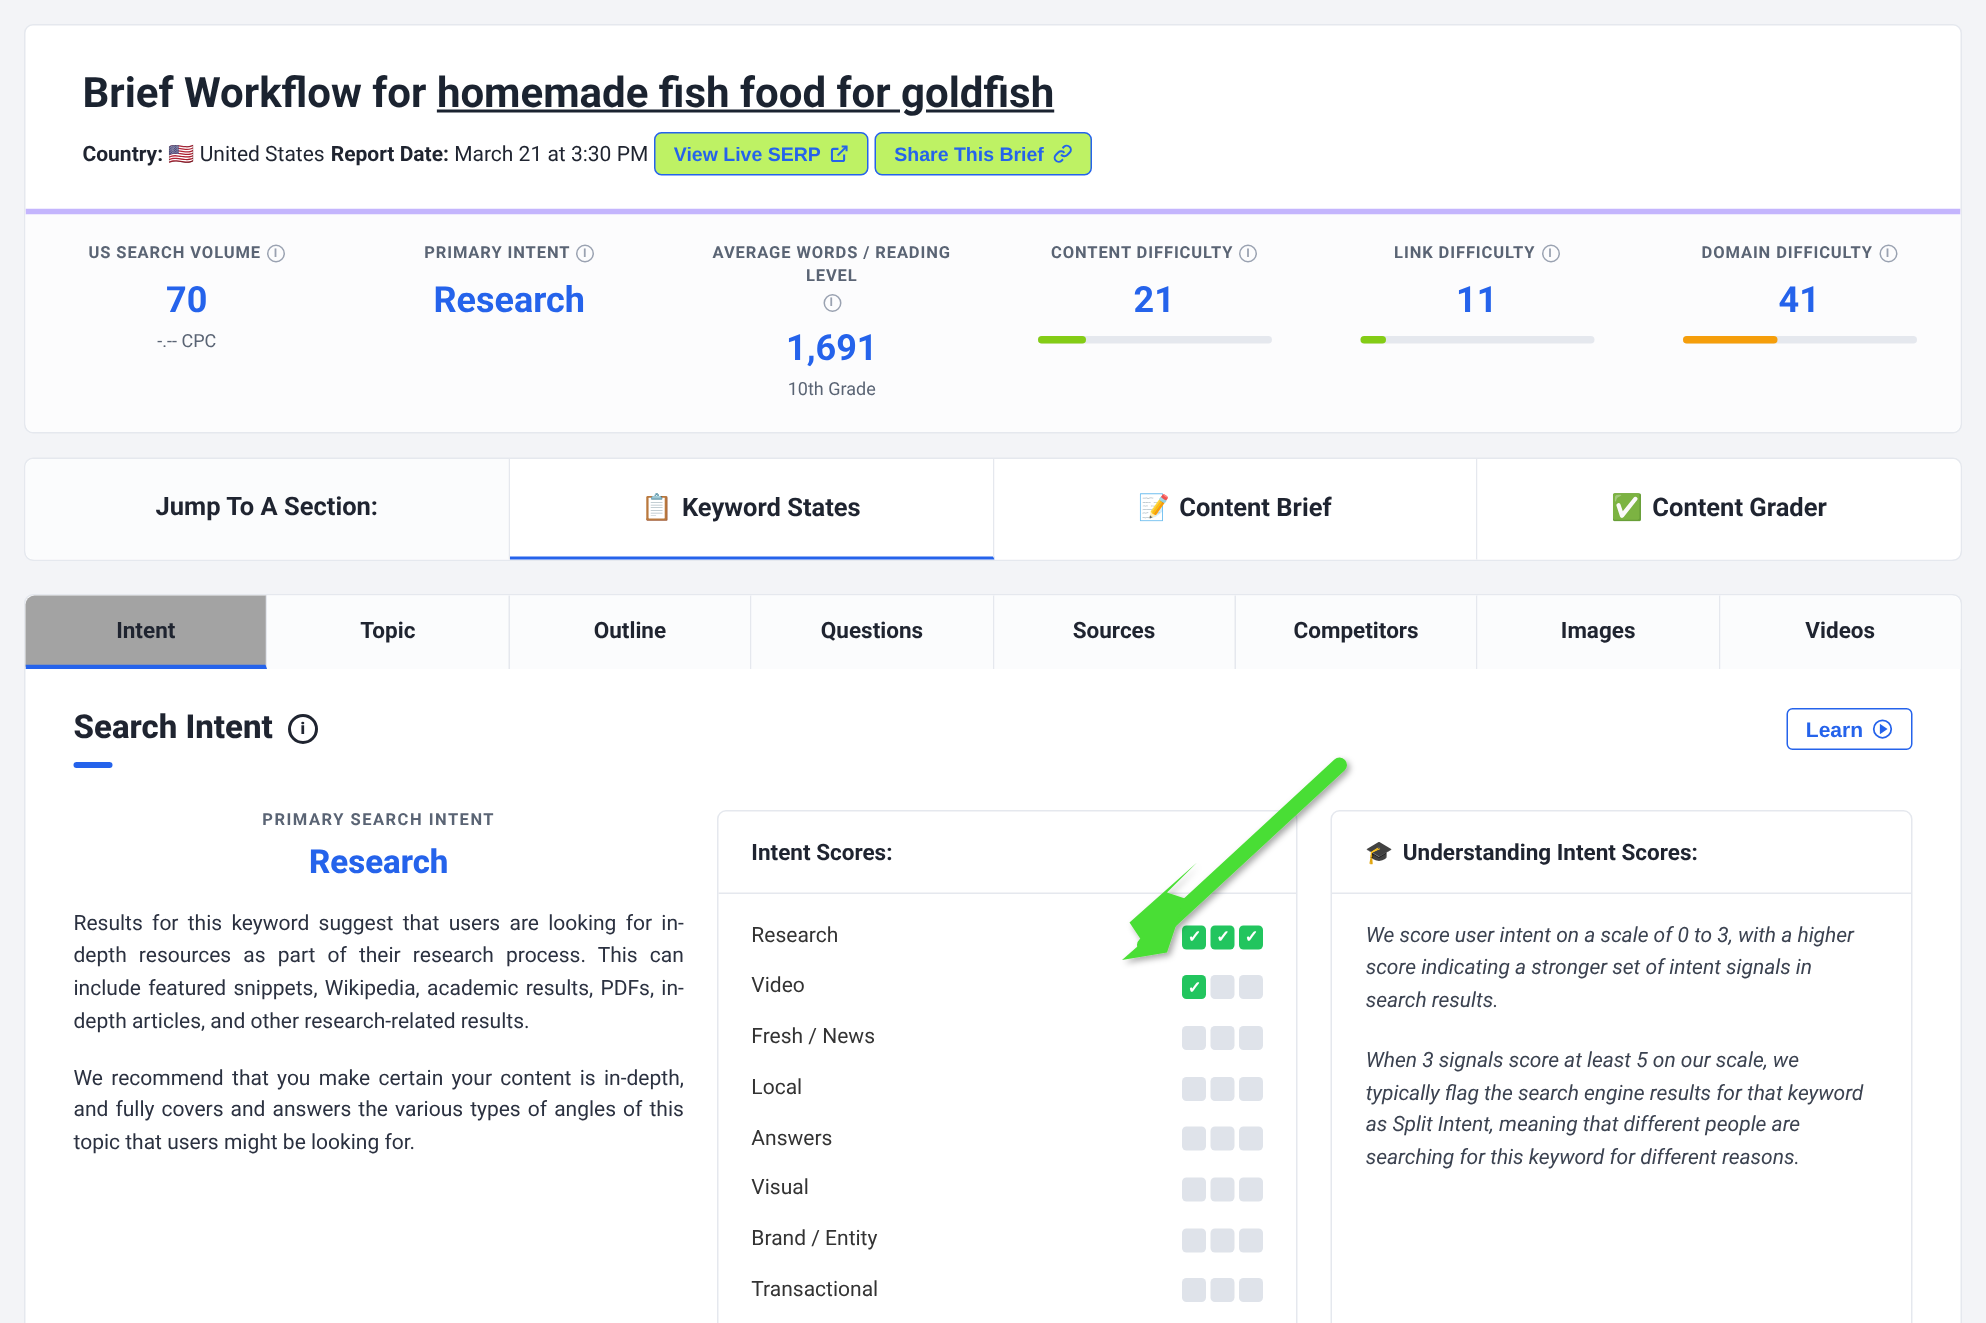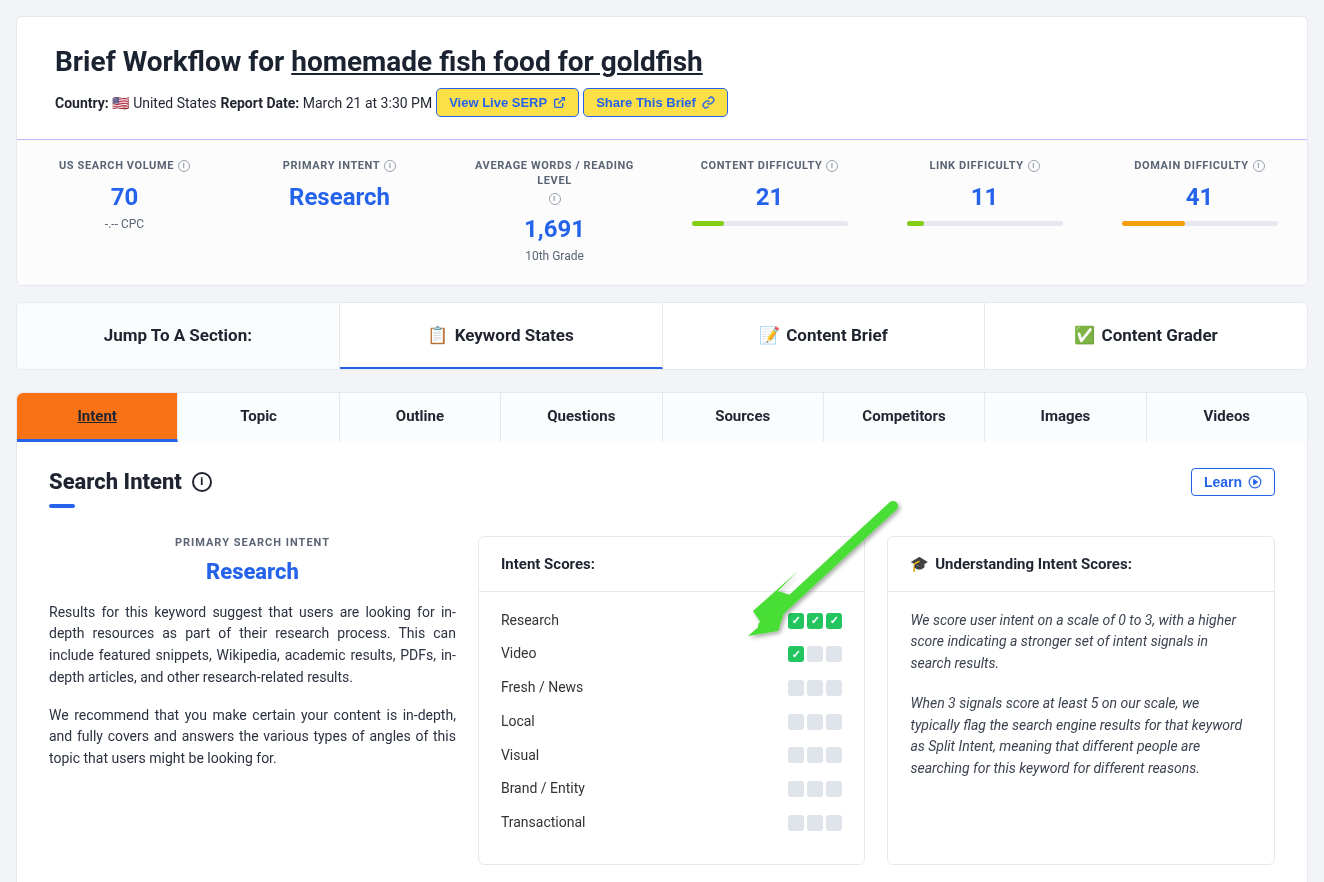--- a/index.html
+++ b/index.html
@@ -4,42 +4,42 @@
 <style>
 * { box-sizing: border-box; margin: 0; padding: 0; }
 body { font-family: -apple-system, BlinkMacSystemFont, "Segoe UI", Roboto, Helvetica, Arial, sans-serif; background: #f3f4f7; color: #1f2430; padding: 16px; }
 .card { background: #fff; border: 1px solid #e5e8ee; border-radius: 6px; }
 .header-card { padding: 28px 38px 0 38px; }
 .title { font-size: 28px; font-weight: 700; color: #1b2330; margin-bottom: 10px; }
 .title .kw { text-decoration: underline; }
 .meta-row { display: flex; align-items: center; gap: 4px; font-size: 14px; flex-wrap: wrap; color: #1f2430; margin-bottom: 22px; }
 .meta-row strong { font-weight: 700; }
 .flag { font-size: 14px; }
-.pill-btn { background: #fde047; color: #2563eb; border: 1px solid #2563eb; border-radius: 5px; padding: 6px 12px; font-size: 13px; font-weight: 600; display: inline-flex; align-items: center; gap: 6px; cursor: pointer; }
+.pill-btn { background: #bef264; color: #2563eb; border: 1px solid #2563eb; border-radius: 5px; padding: 6px 12px; font-size: 13px; font-weight: 600; display: inline-flex; align-items: center; gap: 6px; cursor: pointer; }
 .pill-btn svg { width: 13px; height: 13px; }
-.stats { display: flex; border-top: 1px solid #c4b5fd; background: #fcfcfd; margin: 0 -38px; border-radius: 0 0 6px 6px;}
+.stats { display: flex; border-top: 4px solid #c4b5fd; background: #fcfcfd; margin: 0 -38px; border-radius: 0 0 6px 6px;}
 .stat { flex: 1; padding: 18px 10px 22px; text-align: center; }
 .stat-lbl { font-size: 11px; font-weight: 700; letter-spacing: .6px; color: #5a6474; text-transform: uppercase; line-height: 1.4; display:flex; justify-content:center; align-items:center; gap:4px; flex-wrap: wrap; }
 .info-ic { width:12px; height:12px; border:1px solid #9aa2b1; border-radius:50%; display:inline-flex; align-items:center; justify-content:center; font-size:8px; color:#9aa2b1; font-weight:700; }
 .stat-val { font-size: 24px; font-weight: 700; color: #2563eb; margin-top: 10px; }
 .stat-sub { font-size: 12px; color: #5a6474; margin-top: 6px; }
 .bar { height: 5px; background: #e5e8ee; border-radius: 3px; width: 80%; margin: 10px auto 0; position: relative; }
 .bar-fill { position:absolute; left:0; top:0; bottom:0; border-radius:3px; }
 .section-jump { display:flex; margin-top: 16px; }
 .section-jump .cell { flex:1; padding: 22px 10px; text-align:center; font-size:17px; font-weight:700; color:#1f2430; border-right:1px solid #e5e8ee; background:#fff; }
 .section-jump .cell:first-child { background:#fbfcfd; font-weight:700; border-radius:6px 0 0 6px; }
 .section-jump .cell:last-child { border-right:none; border-radius:0 6px 6px 0; }
 .section-jump .cell.active { border-bottom: 2px solid #2563eb; }
 .section-jump .cell:not(:first-child) { cursor:pointer; }
 .section-jump i.emoji { font-style: normal; margin-right:6px; }
 .sub-tabs { display:flex; margin-top:22px; }
 .sub-tabs .tab { flex:1; text-align:center; padding:14px 6px; font-size:15px; font-weight:700; color:#1f2430; background:#fbfcfd; border-right:1px solid #e5e8ee; cursor:pointer; }
 .sub-tabs .tab:last-child { border-right:none; border-radius:0 6px 0 0; }
 .sub-tabs .tab:first-child { border-radius:6px 0 0 0; }
-.sub-tabs .tab.active { background:#f97316; border-bottom:3px solid #2563eb;text-decoration:underline; }
+.sub-tabs .tab.active { background:#a3a3a3; border-bottom:3px solid #2563eb; }
 .content-area { padding: 26px 32px 40px; }
 .si-head { display:flex; justify-content:space-between; align-items:center; margin-bottom: 8px;}
 .si-title { font-size:22px; font-weight:800; display:flex; align-items:center; gap:10px; }
 .si-title .ic { width:20px; height:20px; border:2px solid #1f2430; border-radius:50%; display:flex; align-items:center; justify-content:center; font-size:11px; font-weight:900; }
 .learn-btn { border:1px solid #2563eb; color:#2563eb; background:#fff; padding:5px 12px; border-radius:4px; font-size:14px; font-weight:600; display:inline-flex; align-items:center; gap:6px; cursor:pointer;}
 .blue-dash { width:26px; height:4px; background:#2563eb; border-radius:2px; margin-top:6px; margin-bottom:28px;}
 .cols { display:grid; grid-template-columns: 1.05fr 1fr 1fr; gap:22px; position:relative; }
 .panel { border:1px solid #e5e8ee; border-radius:6px; }
 .panel-hd { padding:18px 22px; font-size:15px; font-weight:700; border-bottom:1px solid #e5e8ee; display:flex; align-items:center; gap:6px;}
 .panel-bd { padding:18px 22px; font-size:14px; color:#333; line-height:1.55; }
@@ -209,20 +209,28 @@
               </div>
               <div class="score-row">
                 <span>Local</span>
                 <div class="boxes">
                   <div class="box "></div>
                   <div class="box "></div>
                   <div class="box "></div>
                 </div>
               </div>
               <div class="score-row">
+                <span>Answers</span>
+                <div class="boxes">
+                  <div class="box "></div>
+                  <div class="box "></div>
+                  <div class="box "></div>
+                </div>
+              </div>
+              <div class="score-row">
                 <span>Visual</span>
                 <div class="boxes">
                   <div class="box "></div>
                   <div class="box "></div>
                   <div class="box "></div>
                 </div>
               </div>
               <div class="score-row">
                 <span>Brand / Entity</span>
                 <div class="boxes">

